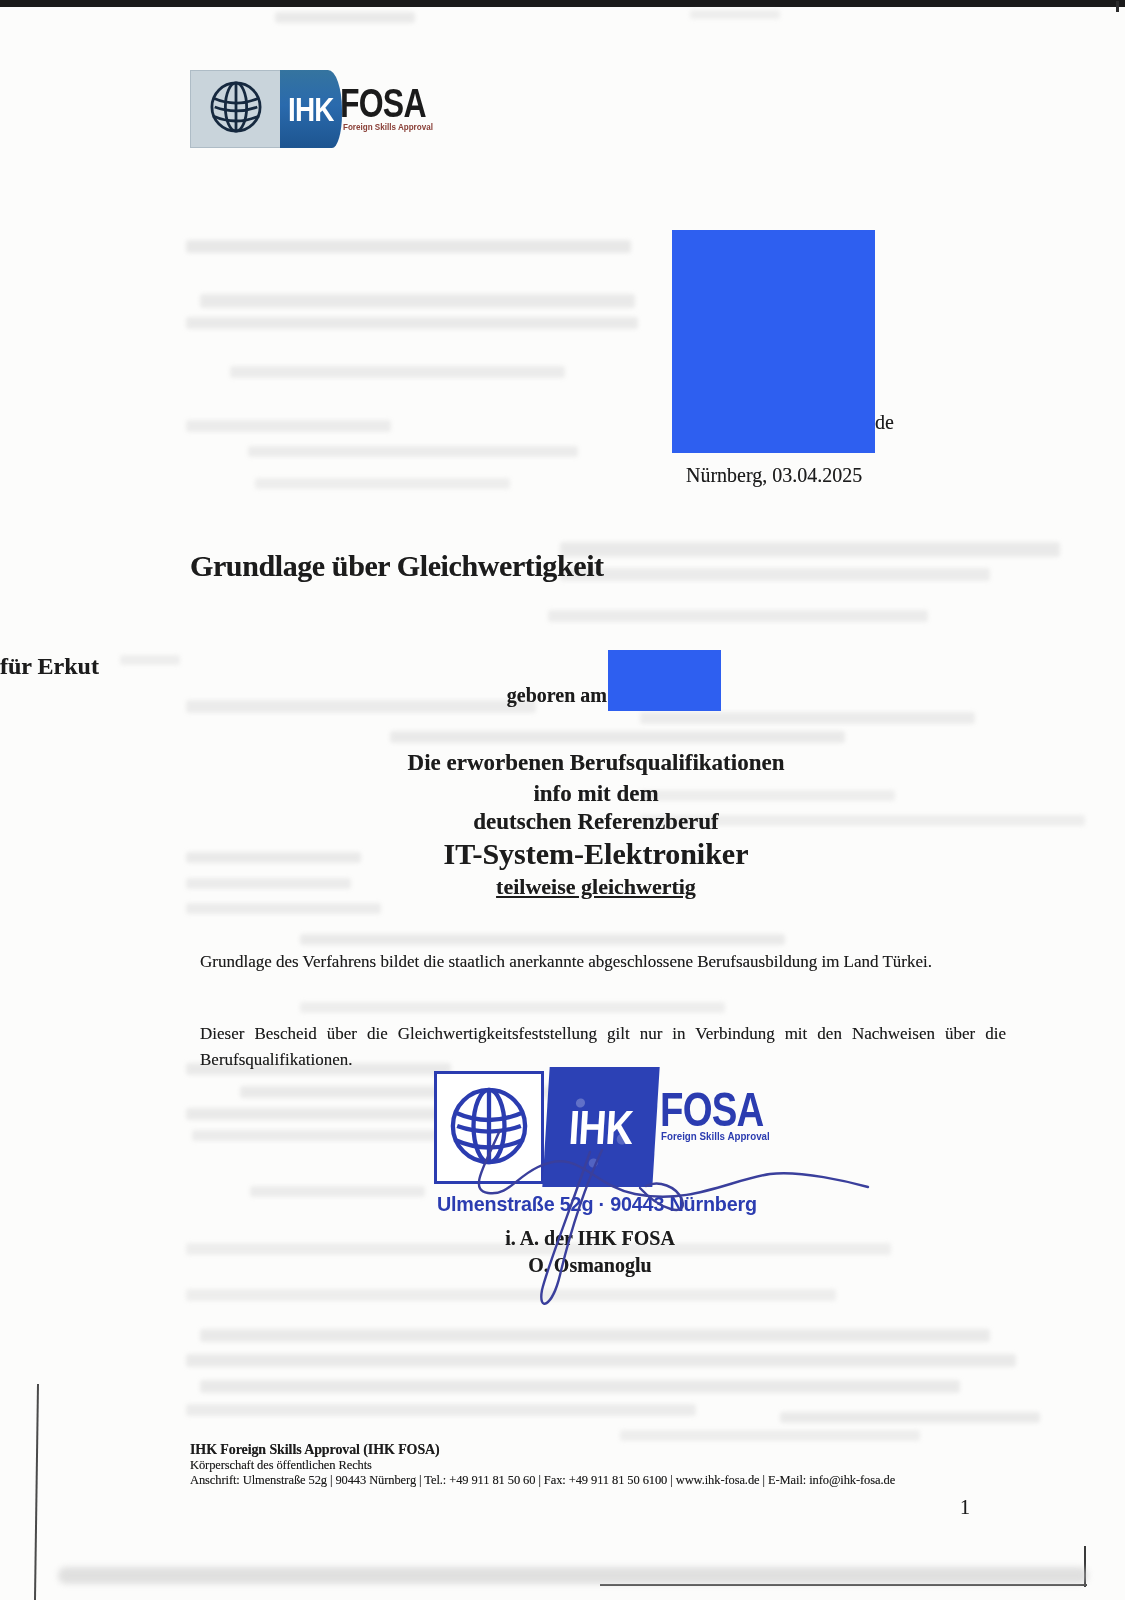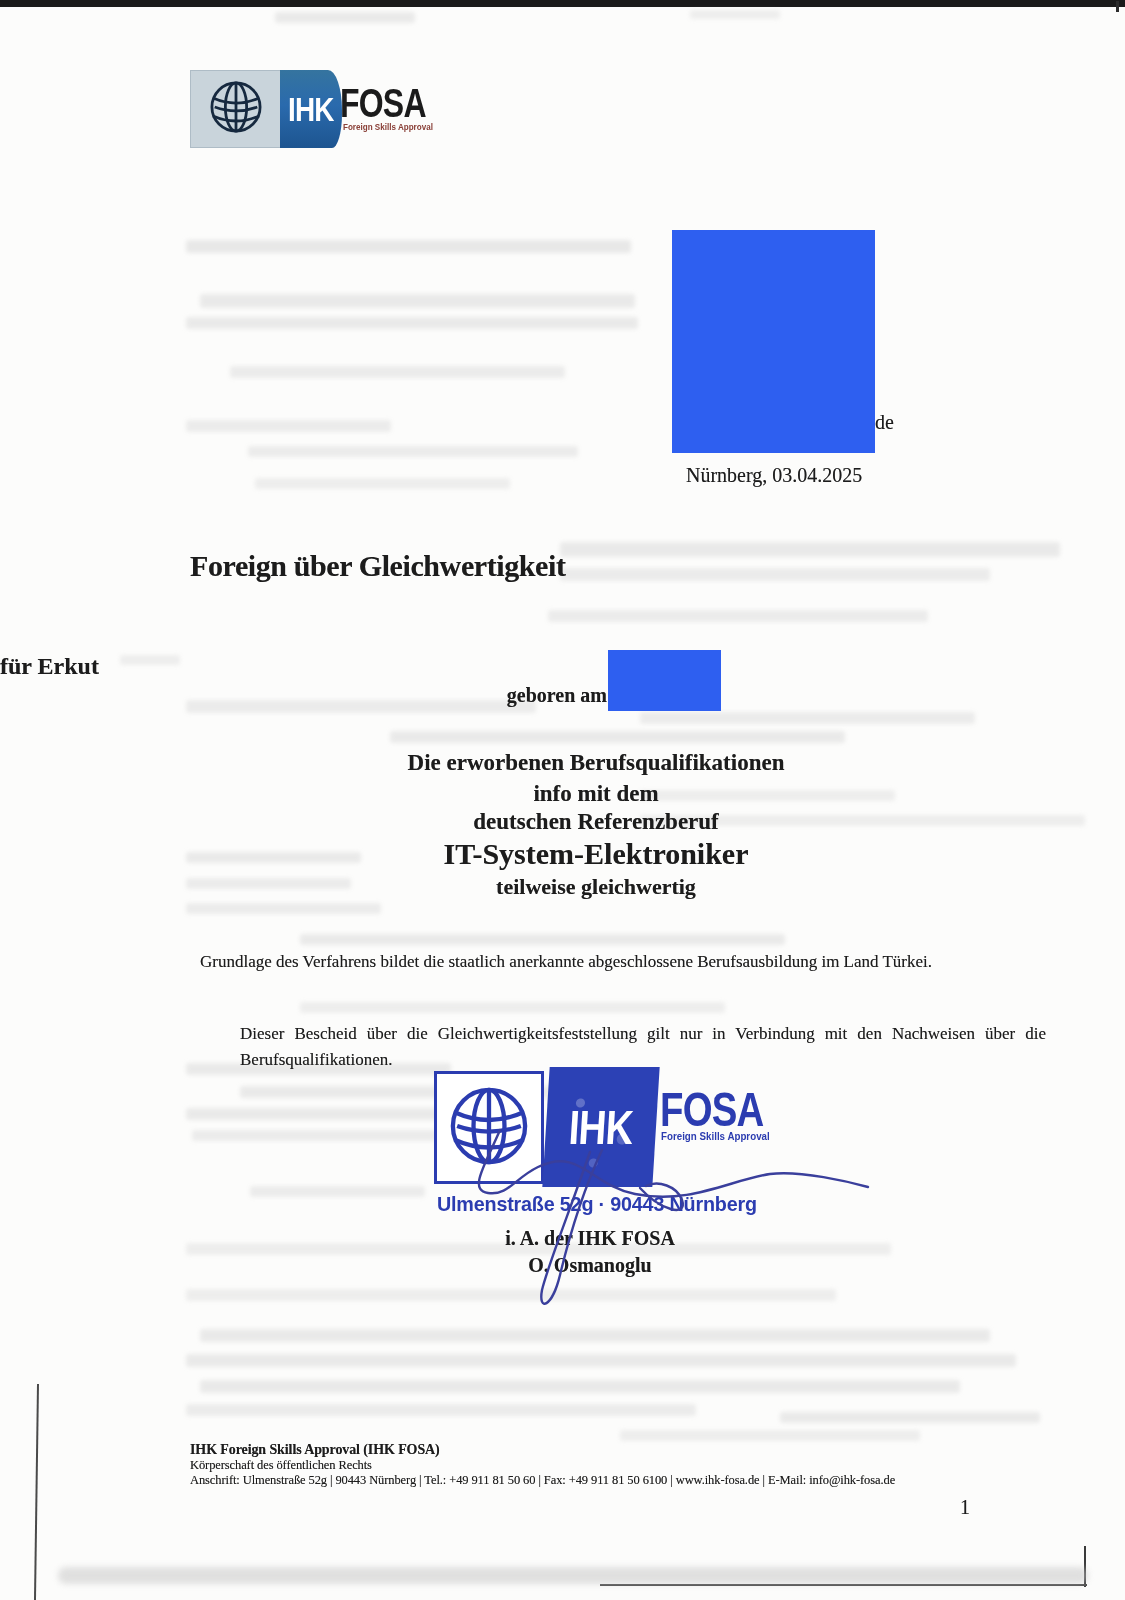--- a/index.html
+++ b/index.html
@@ -36,25 +36,25 @@
   
   .for-line{top:653px;left:0;width:608px;font-size:24px;font-weight:bold;}
   .born-line{top:684px;left:0;width:622px;text-align:right;font-size:20px;font-weight:bold;}
   
   .stmt{left:131px;top:0;width:930px;}
   .stmt div{position:absolute;width:100%;text-align:center;font-weight:bold;}
   .st1{top:750px;font-size:23px;}
   .st2{top:781px;font-size:23px;}
   .st3{top:809px;font-size:23px;}
   .st4{top:837px;font-size:30px;}
-  .st5{top:874px;font-size:22px;}
+  .st5{top:874px;font-size:22px;text-decoration:underline;}
   
   .para{left:200px;width:806px;font-size:17px;line-height:26px;text-align:justify;}
   .para1{top:949px;}
-  .para2{top:1021px;margin-left:40px;}
+  .para2{top:1021px;}
   
   .stamp{color:#2b3cb0;}
   .stamp-globe-panel{top:1071px;left:434px;width:110px;height:113px;border:3px solid #2b3cb0;background:#fff;box-sizing:border-box;display:flex;align-items:center;justify-content:center;}
   .stamp-blue-panel{top:1067px;left:546px;width:110px;height:120px;background:#2c41b5;transform:skewX(-3.5deg);display:flex;align-items:center;justify-content:center;
     background-image:radial-gradient(circle at 30% 30%,rgba(255,255,255,.25) 0 4px,transparent 5px),radial-gradient(circle at 70% 60%,rgba(255,255,255,.2) 0 5px,transparent 6px),radial-gradient(circle at 45% 80%,rgba(255,255,255,.18) 0 4px,transparent 5px);}
   .stamp-ihk{font-family:"Liberation Sans",sans-serif;font-weight:bold;color:#fff;font-size:48px;transform:scaleX(.8);letter-spacing:-1px;}
   .stamp-fosa{top:1082px;left:660px;font-family:"Liberation Sans",sans-serif;font-weight:bold;font-size:48px;transform:scaleX(.8);transform-origin:left;letter-spacing:-1px;color:#2b3cb0;white-space:nowrap;}
   .stamp-tag{top:1130px;left:661px;font-family:"Liberation Sans",sans-serif;font-weight:bold;font-size:10.5px;color:#2b3cb0;white-space:nowrap;transform:scaleX(.93);transform-origin:left;}
   .stamp-addr{top:1192px;left:437px;font-family:"Liberation Sans",sans-serif;font-weight:bold;font-size:21px;color:#2b3cb0;white-space:nowrap;transform:scaleX(.94);transform-origin:left;letter-spacing:-.2px;}
   
@@ -133,21 +133,21 @@
       <span class="ihk-txt">IHK</span>
     </div>
     <div class="fosa-txt">FOSA</div>
     <div class="tag-txt">Foreign Skills Approval</div>
   </div>
 
   <div class="abs redact1"></div>
   <div class="abs frag-de ink">de</div>
   <div class="abs date-line ink">Nürnberg, 03.04.2025</div>
 
-  <div class="abs heading ink">Foreign über Gleichwertigkeit</div>
+  <div class="abs heading ink">Grundlage über Gleichwertigkeit</div>
 
   <div class="abs for-line ink">für Erkut</div>
   <div class="abs born-line ink">geboren am 0</div>
   <div class="abs redact2"></div>
 
   <div class="abs stmt">
     <div class="st1 ink">Die erworbenen Berufsqualifikationen</div>
     <div class="st2 ink">info mit dem</div>
     <div class="st3 ink">deutschen Referenzberuf</div>
     <div class="st4 ink">IT-System-Elektroniker</div>

